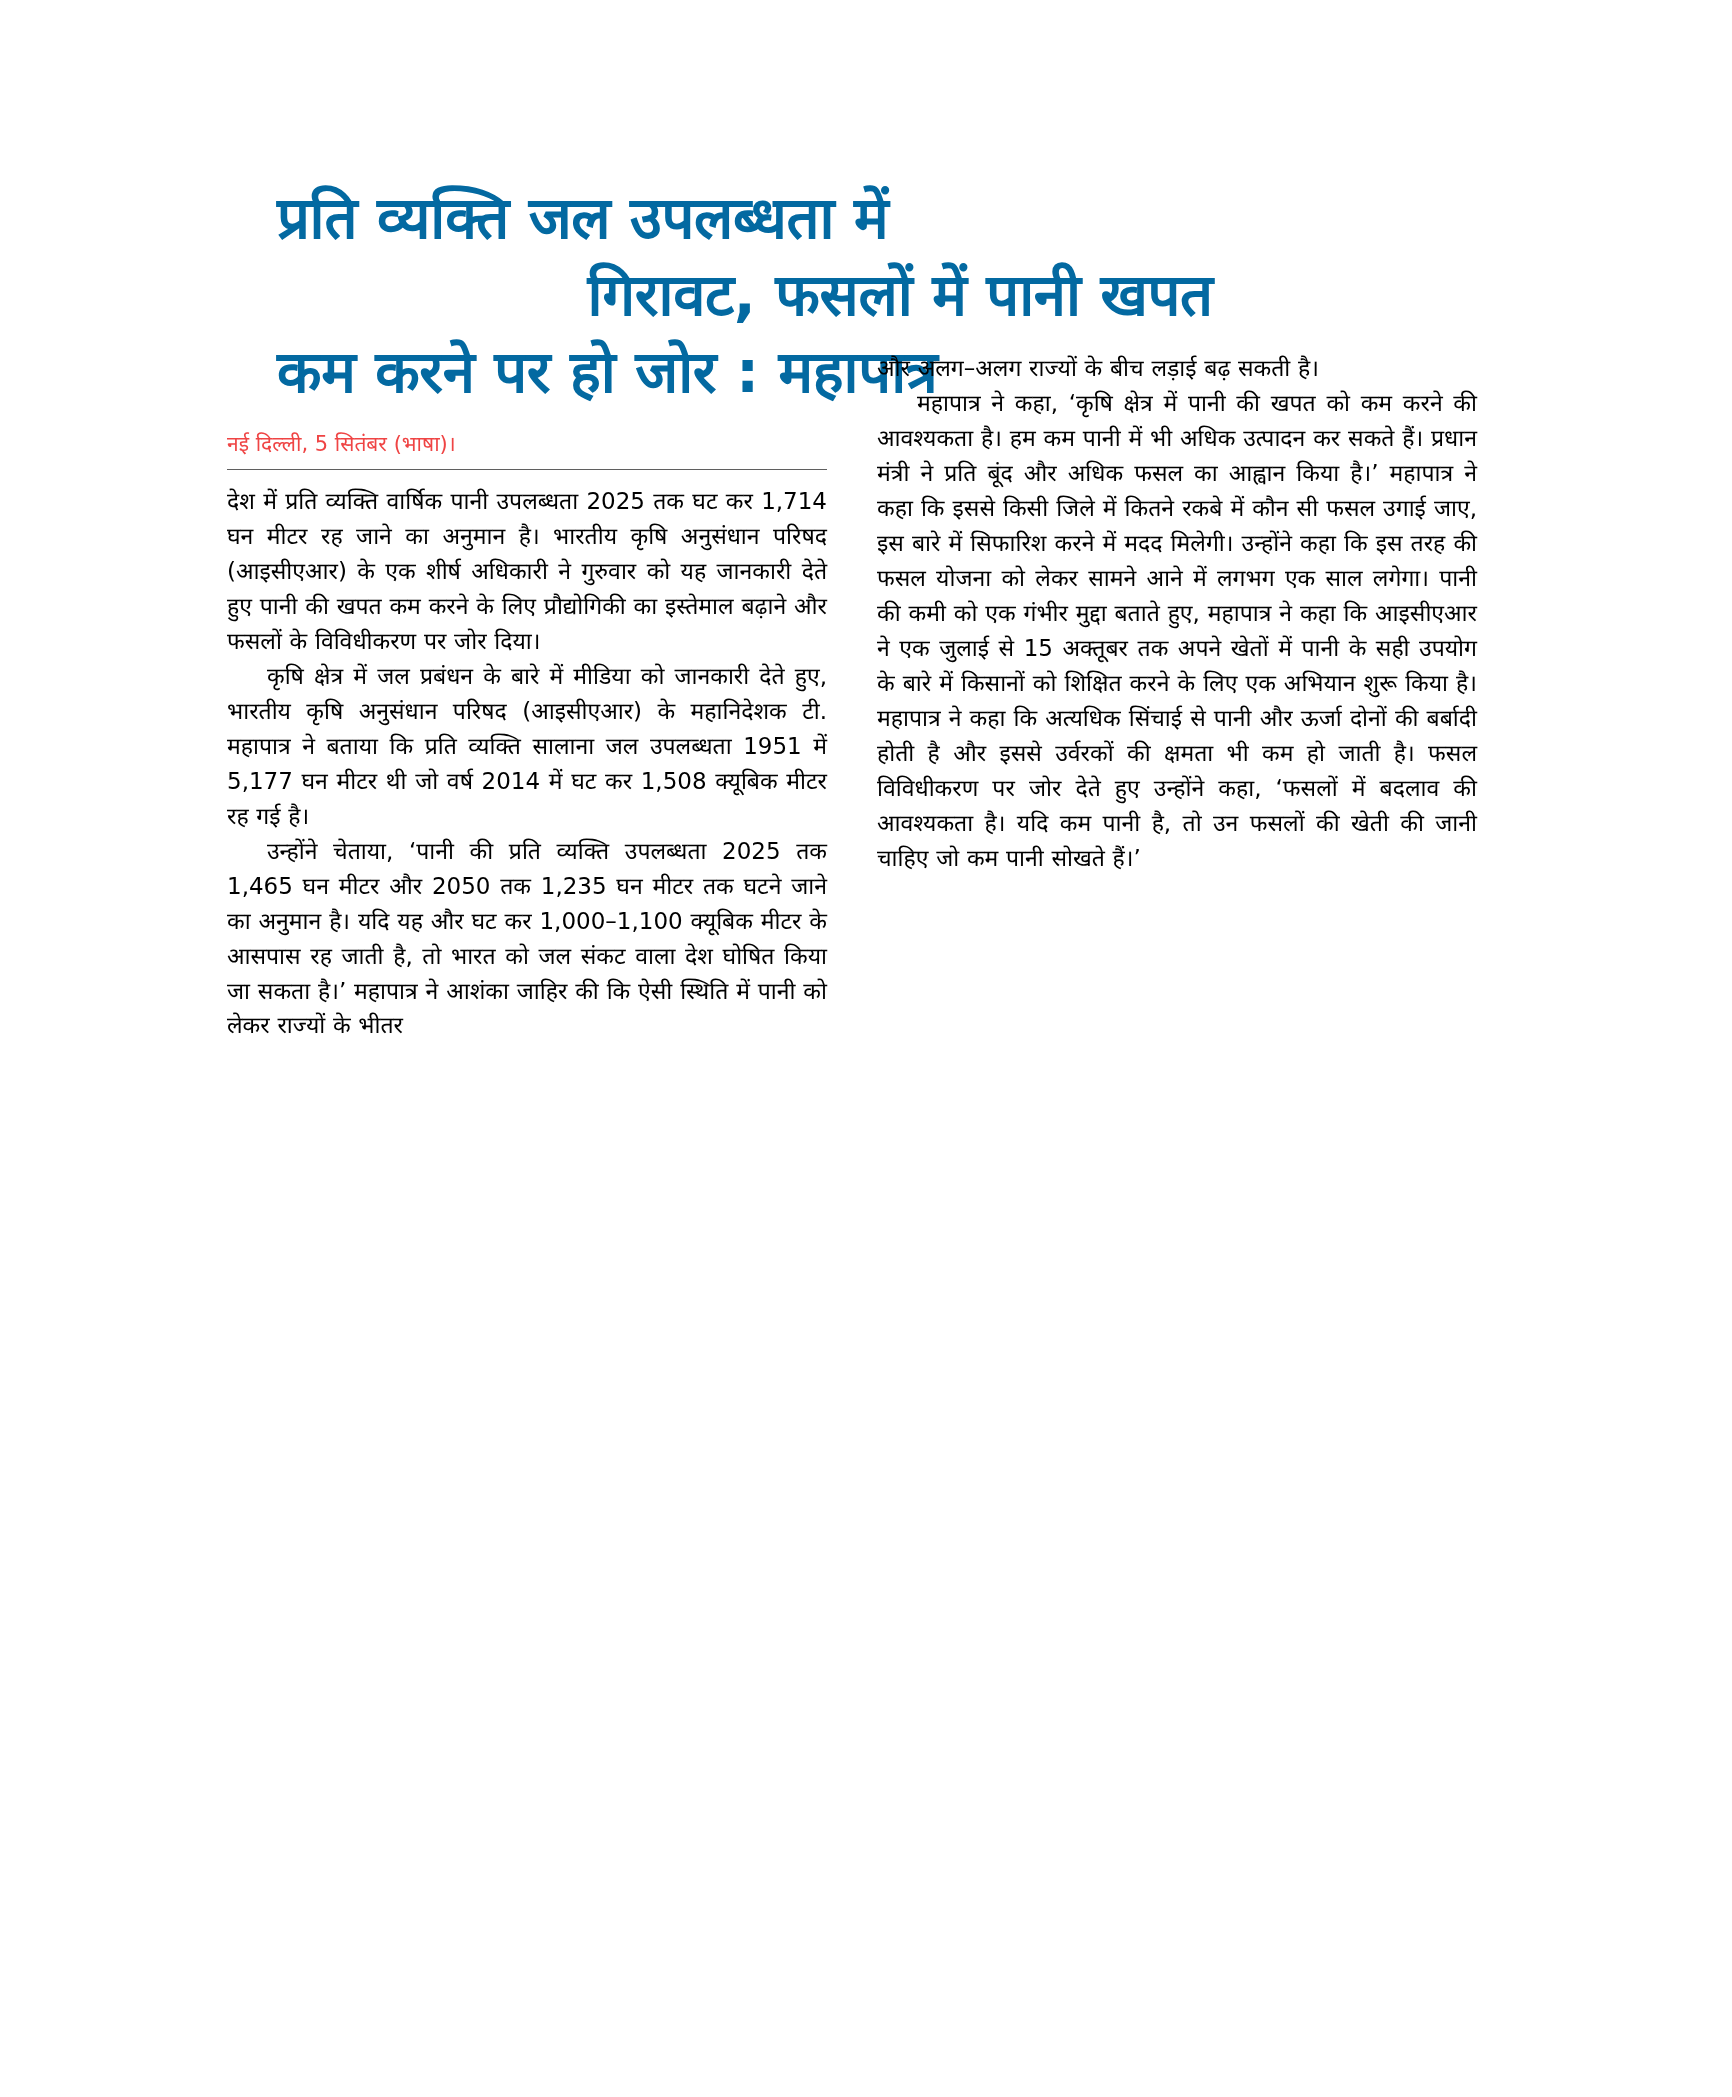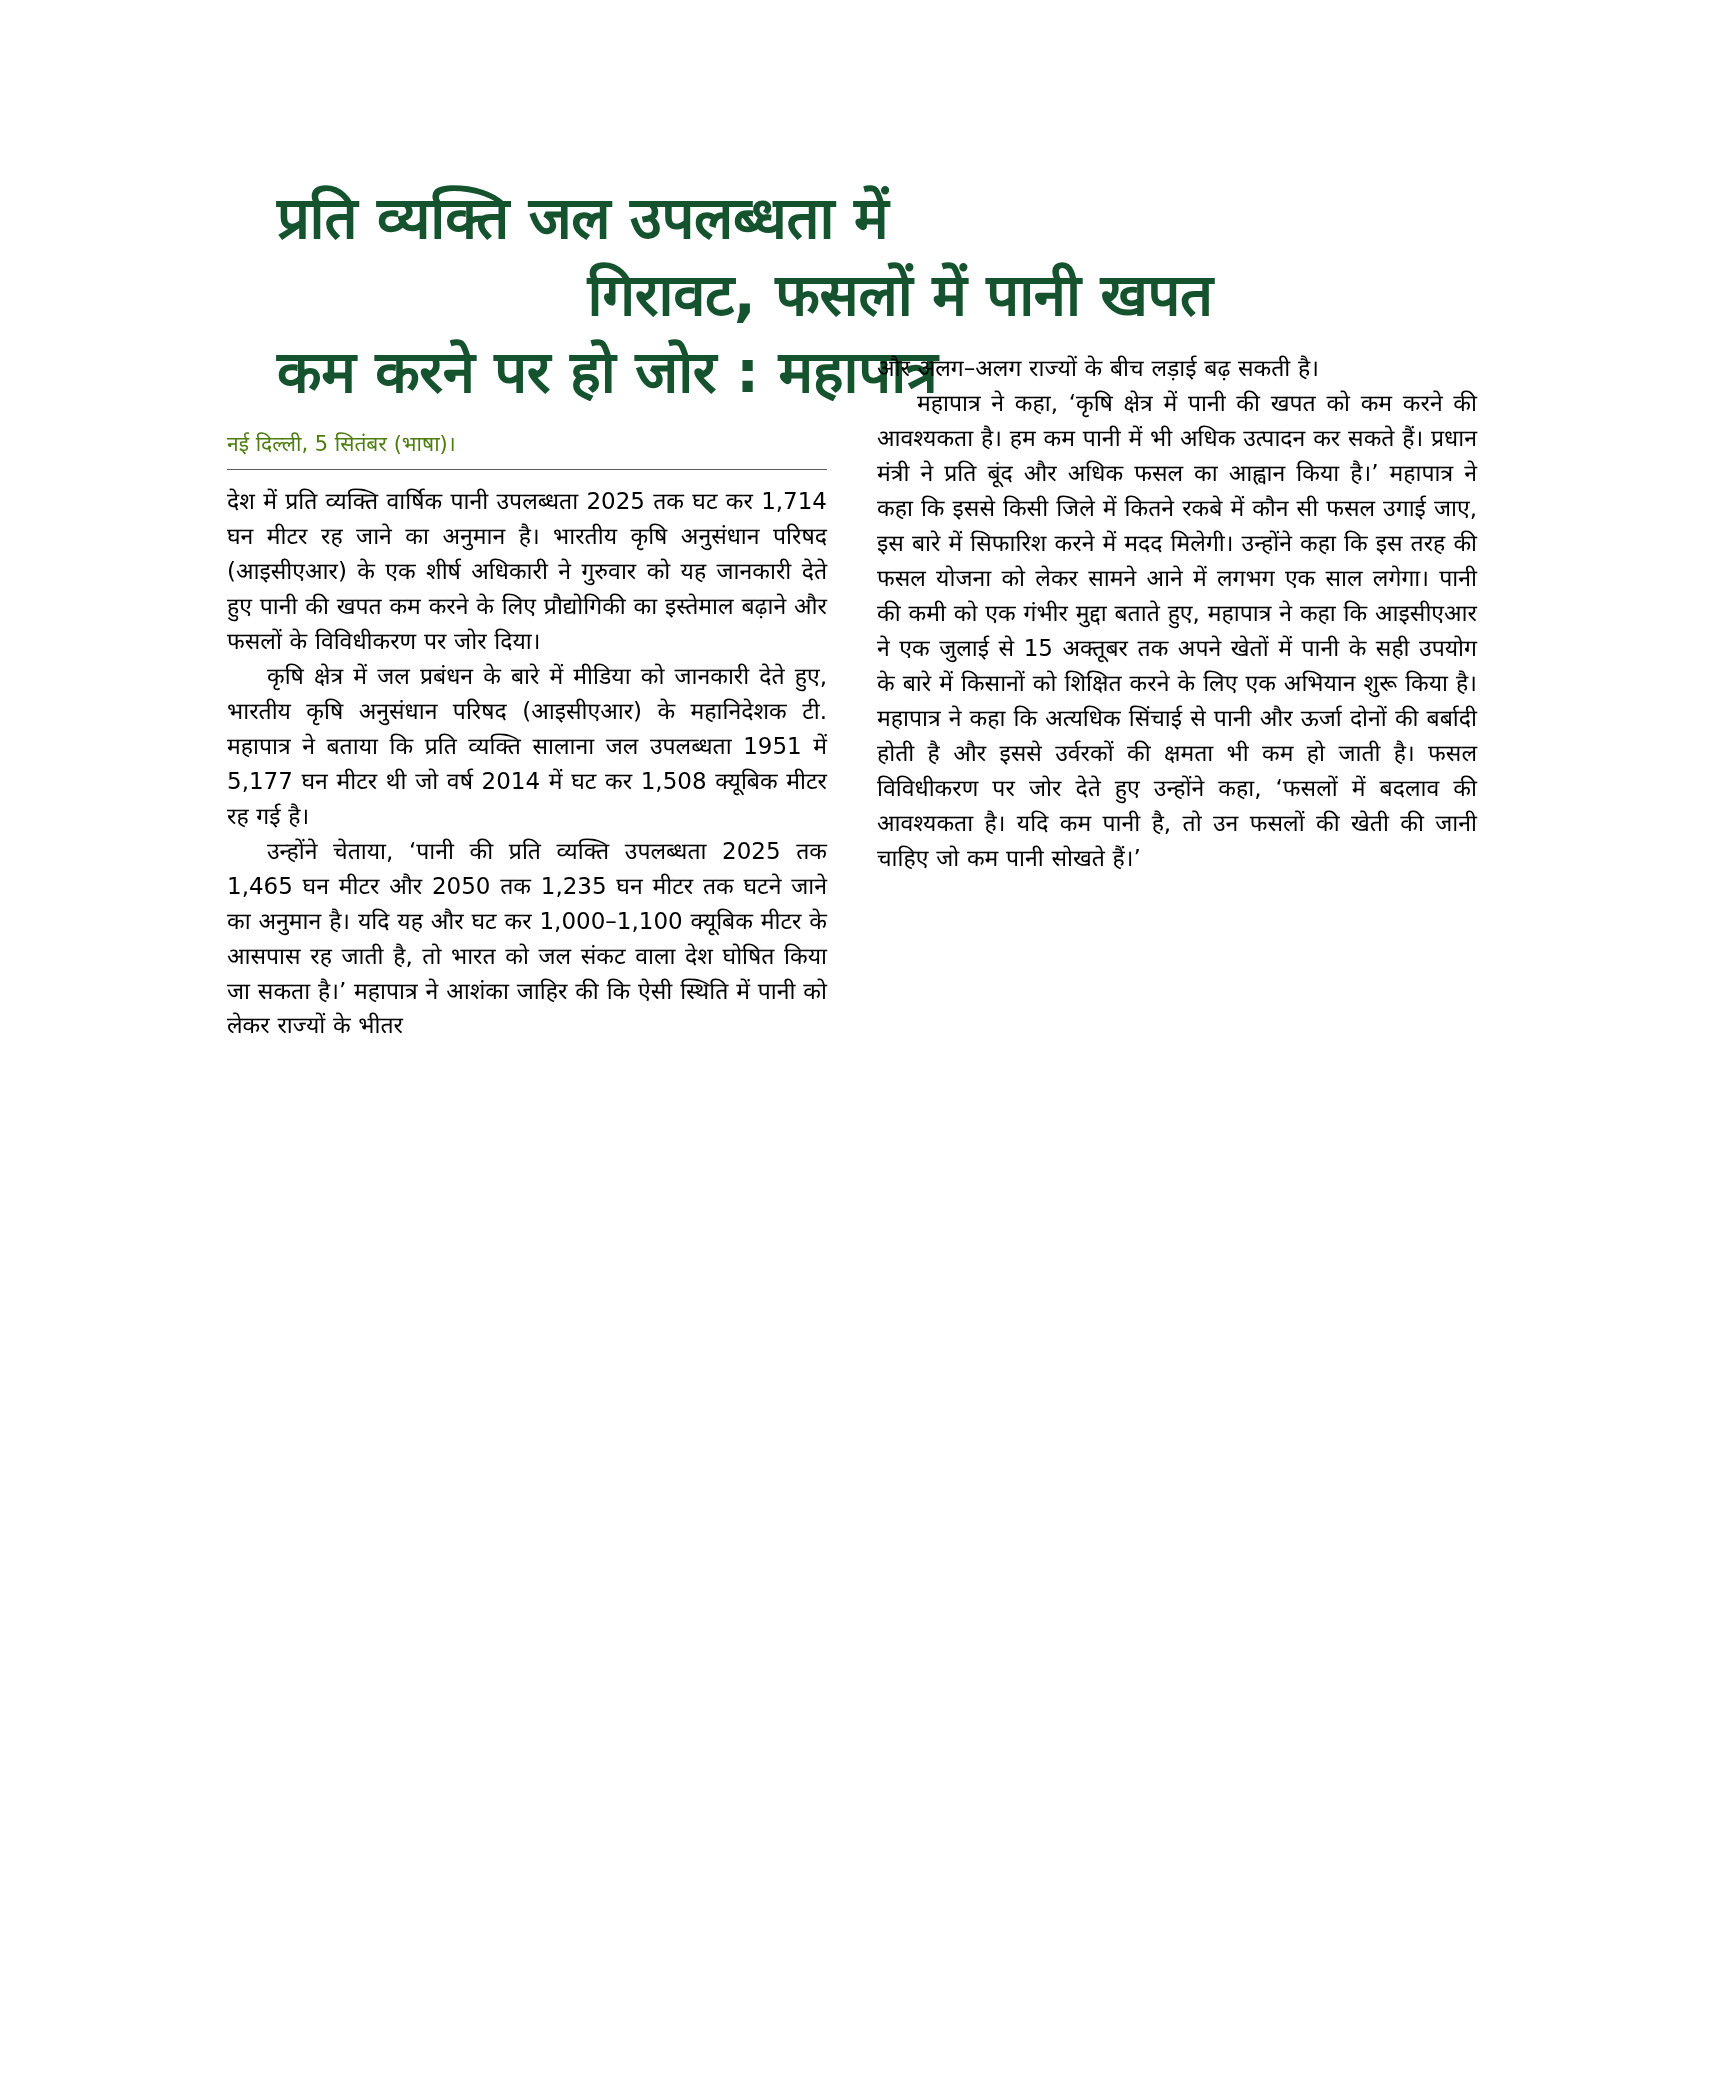--- a/index.html
+++ b/index.html
@@ -29,35 +29,35 @@
   }
   
   .headline {
     margin: 0;
     padding: 0 0 0 50px;
     font-family: "DejaVu Sans", "Liberation Sans", sans-serif;
     font-weight: 700;
     font-size: 58px;
     line-height: 1.33;
     letter-spacing: -0.4px;
-    color: #14532d;
+    color: #0369a1;
     text-align: left;
   }
   .headline .hl-line { display: block; white-space: nowrap; }
   .headline .hl-line.l2 { padding-left: 4.2px; text-align: center; }
   .headline .hl-line.l3 { padding-left: 0px; }
 
   
   .dateline {
     margin: 21px 0 0 0;
     font-family: "DejaVu Sans", "Liberation Sans", sans-serif;
     font-weight: 400;
     font-size: 21px;
     line-height: 1.2;
-    color: #4d7c0f;
+    color: #ef4444;
   }
   .rule {
     margin-top: 11px;
     width: 600px;
     height: 1.3px;
     background: #2a2a2a;
     opacity: .75;
   }
 
   

